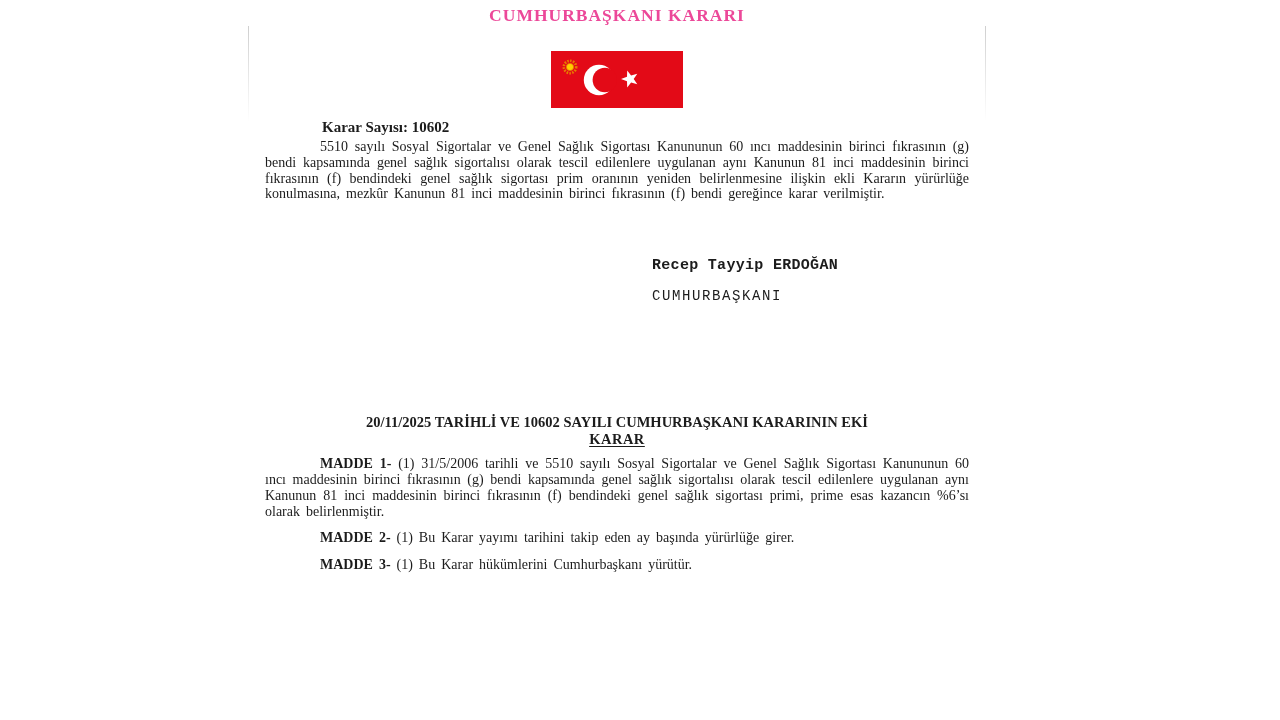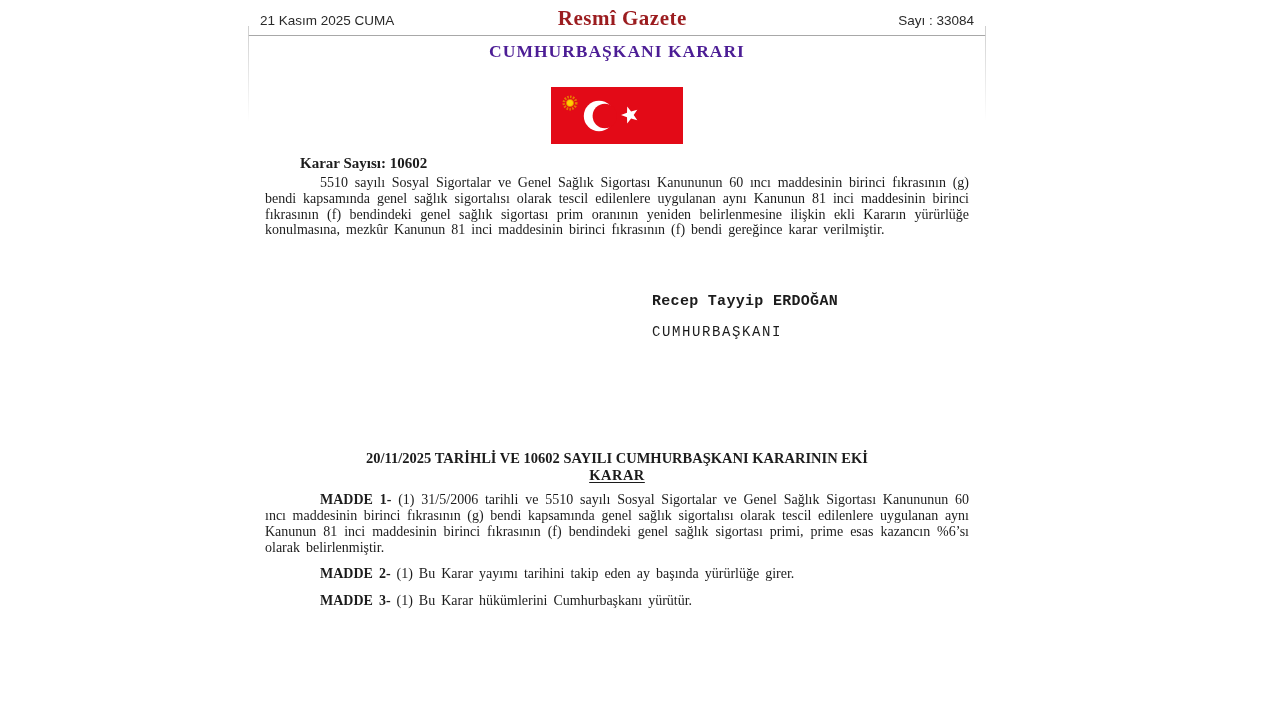--- a/index.html
+++ b/index.html
@@ -40,30 +40,30 @@
     font-size: 21px; font-weight: bold; letter-spacing: .5px;
     color: #9b1c1f;
     transform: translateX(-24px);
   }
 
   
   .decree-heading {
     margin-top: 5px;
     text-align: center;
     font-size: 17.5px; font-weight: bold; letter-spacing: 1px;
-    color: #4c1d95;
+    color: #ec4899;
   }
 
   
   .flag-wrap { margin-top: 25px; text-align: center; height: 57px; }
   .flag-wrap svg { display: inline-block; }
 
   
   .decree-number {
-    margin: 11px 17px 0 52px;
+    margin: 11px 17px 0 74px;
     font-size: 15px; font-weight: bold;
   }
   .decree-body {
     margin: 3px 17px 0 17px;
     font-size: 14px; line-height: 15.8px;
     text-align: justify; text-indent: 55px;
     word-spacing: 2.5px;
   }
 
   .decree-date {
@@ -106,25 +106,20 @@
 </style>
 </head>
 <body>
 
 <div class="page">
   <div class="doc-column">
 
     <div class="edge-line left"></div>
     <div class="edge-line right"></div>
 
-    <div class="masthead">
-      <span class="masthead-date">21 Kasım 2025 CUMA</span>
-      <span class="gazette-title">Resmî Gazete</span>
-      <span class="masthead-issue">Sayı : 33084</span>
-    </div>
 
     <div class="decree-heading">CUMHURBAŞKANI KARARI</div>
 
     <div class="flag-wrap">
       <svg width="132" height="57" viewBox="0 0 132 57" aria-hidden="true">
         <rect x="0" y="0" width="132" height="57" fill="#e30a17"></rect>
 
         <g>
           <circle cx="19" cy="16" r="6.2" fill="none" stroke="#e87a00" stroke-width="2.6" stroke-dasharray="1.6 1.25"></circle>
           <circle cx="19" cy="16" r="3.6" fill="#ffce00" stroke="#e87a00" stroke-width="0.8"></circle>

